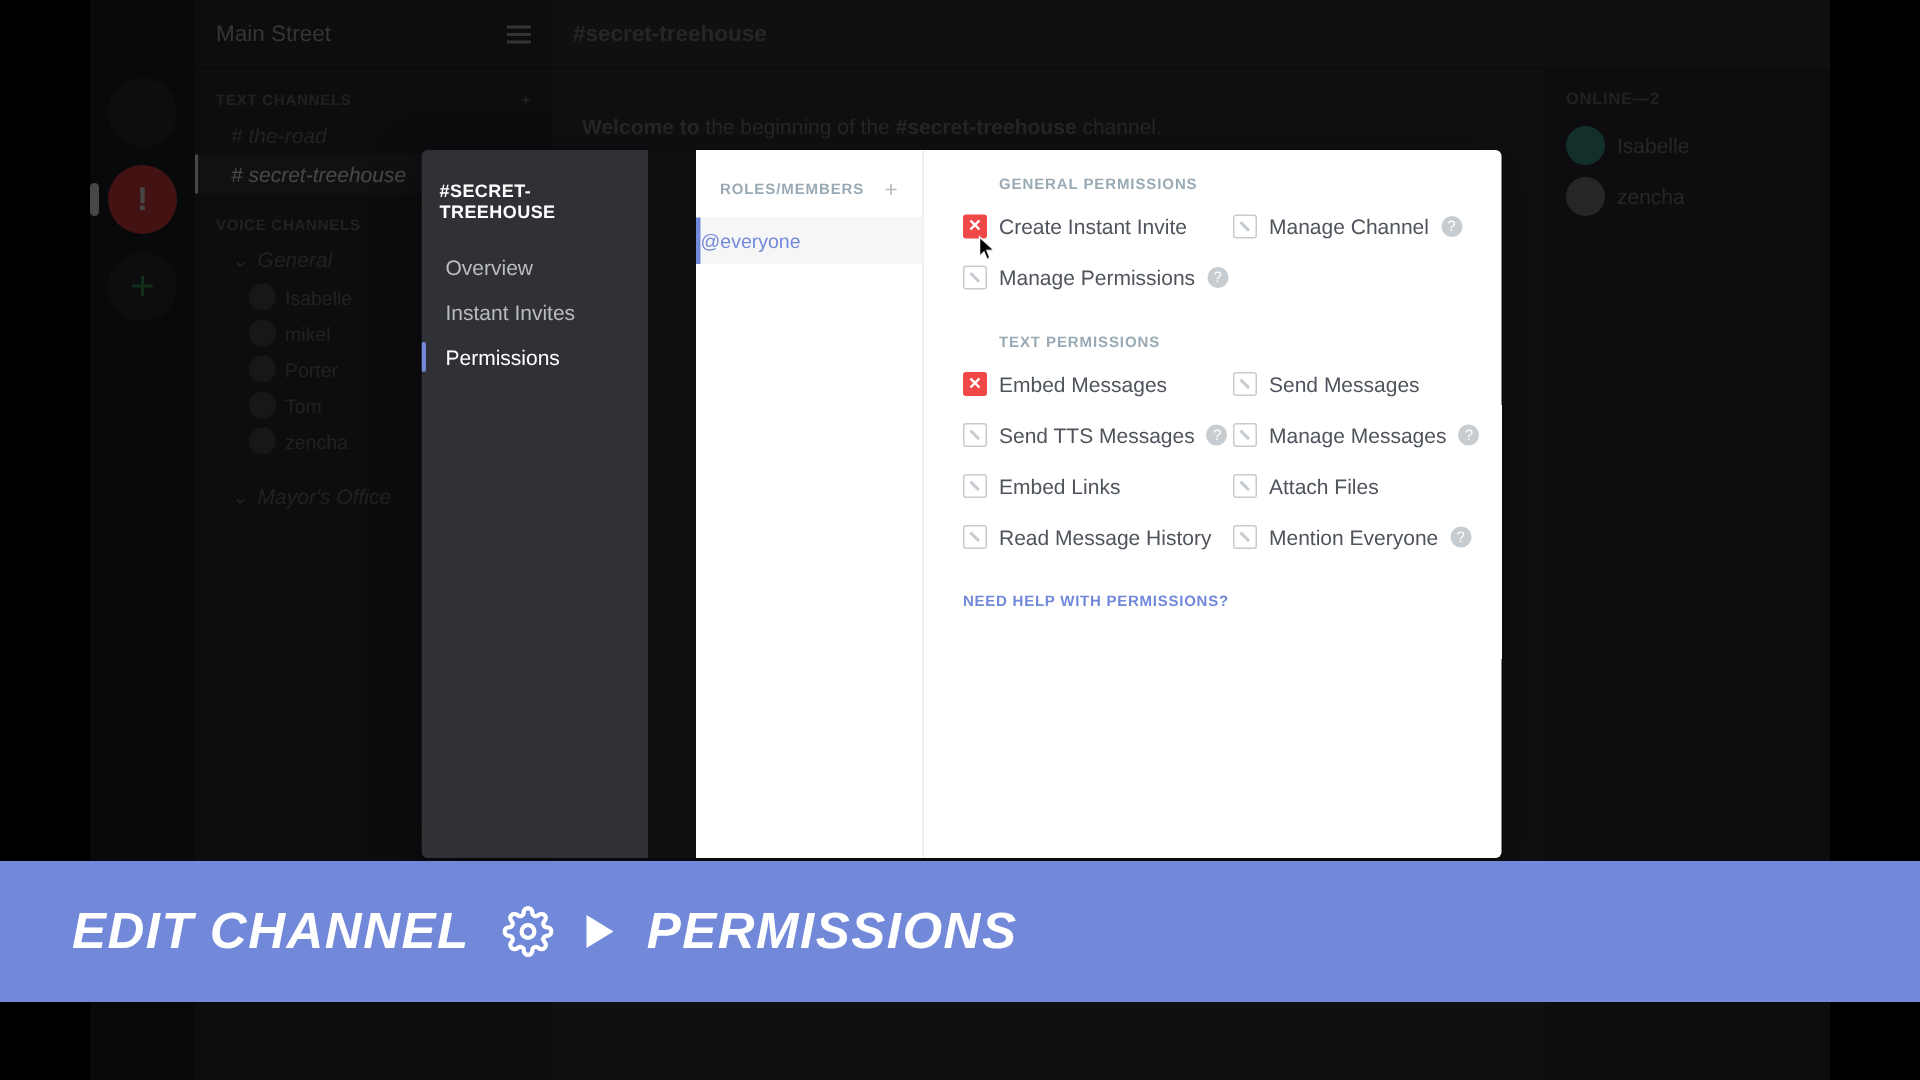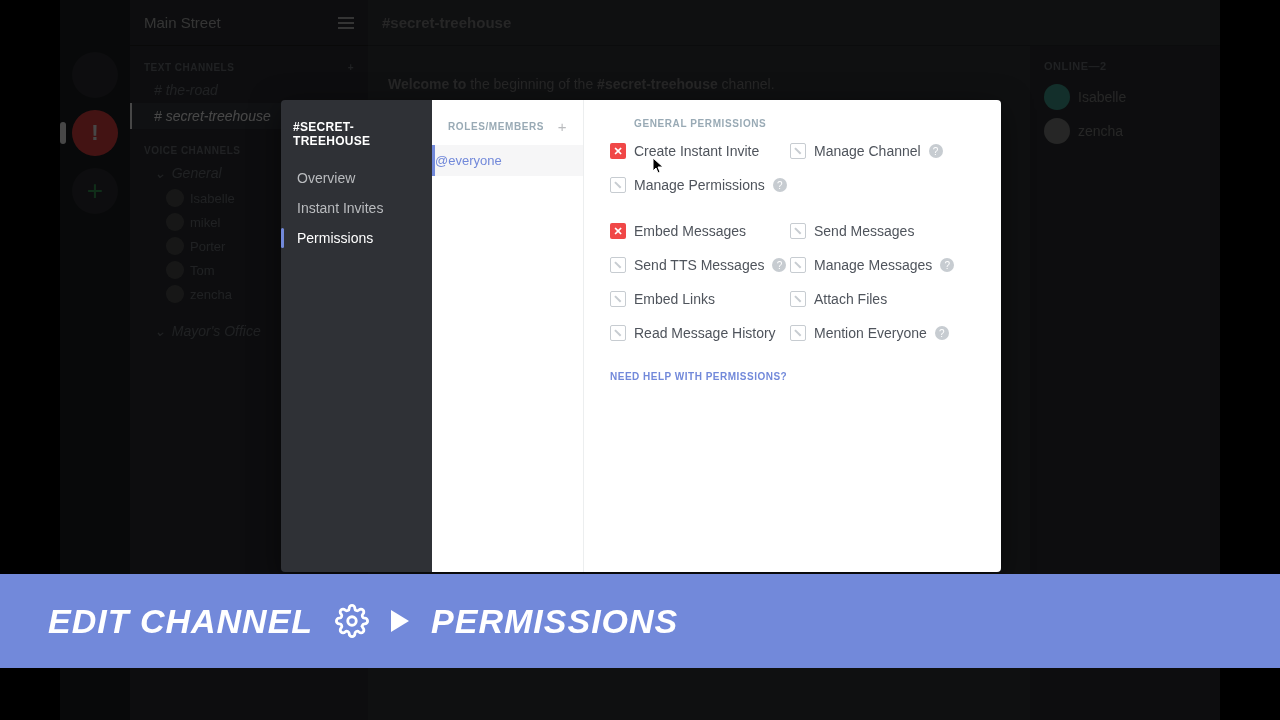--- a/index.html
+++ b/index.html
@@ -42,21 +42,21 @@
   .member .av{width:26px;height:26px;border-radius:50%;background:#555;}
 
   
   .modal { position:absolute; left:281px; top:100px; width:720px; height:472px; display:flex; box-shadow:0 8px 30px rgba(0,0,0,.5); border-radius:4px; overflow:hidden;}
   .modal-side { width:151px; background:#2f3136; padding:20px 12px; }
   .modal-title { color:#fff; font-size:12px; font-weight:700; letter-spacing:.3px; margin-bottom:16px;}
   .modal-nav { color:#b9bbbe; font-size:14px; padding:6px 4px; cursor:pointer; border-radius:3px; margin-bottom:2px;}
   .modal-nav.active { color:#fff; position:relative;}
   .modal-nav.active::before{content:"";position:absolute;left:-12px;top:4px;bottom:4px;width:3px;background:#7289da;border-radius:2px;}
 
-  .modal-roles { width:152px; background:#fff; border-right:1px solid #eceeef; padding:18px 0; }
+  .modal-roles { width:152px; background:#fff; border-right:1px solid #eceeef; padding:18px 0;margin-left:32px; }
   .roles-hdr { font-size:10px; font-weight:700; color:#99aab5; letter-spacing:.6px; padding:0 16px 10px; display:flex; justify-content:space-between; align-items:center;}
   .roles-hdr .plus{color:#b9bbbe;font-size:15px;font-weight:400;}
   .role-item { font-size:13px; color:#7289da; padding:8px 0; background:#f6f6f7; border-left:3px solid #7289da;}
 
   .modal-main { flex:1; background:#fff; padding:18px 26px; overflow:auto;}
   .perm-section { font-size:10px; font-weight:700; color:#99aab5; letter-spacing:.6px; margin-bottom:14px;margin-left:24px;}
   .perm-grid { display:grid; grid-template-columns: 180px 180px; gap:18px 0; margin-bottom:30px;}
   .perm { display:flex; align-items:center; gap:8px; font-size:14px; color:#4f545c;}
   .chk { width:16px; height:16px; border-radius:2px; flex-shrink:0; display:flex; align-items:center; justify-content:center; }
   .chk.neutral { border:1.5px solid #c7ccd1; background:#fff;}
@@ -197,20 +197,21 @@
           <span>Manage Channel</span>
           <span class="help"></span>
         </div>
       <div class="perm">
           <span class="chk neutral"></span>
           <span>Manage Permissions</span>
           <span class="help"></span>
         </div>
     </div>
 
+    <div class="perm-section">TEXT PERMISSIONS</div>
     <div class="perm-grid">
       <div class="perm">
           <span class="chk deny"></span>
           <span>Embed Messages</span>
         </div>
       <div class="perm">
           <span class="chk neutral"></span>
           <span>Send Messages</span>
         </div>
       <div class="perm">

